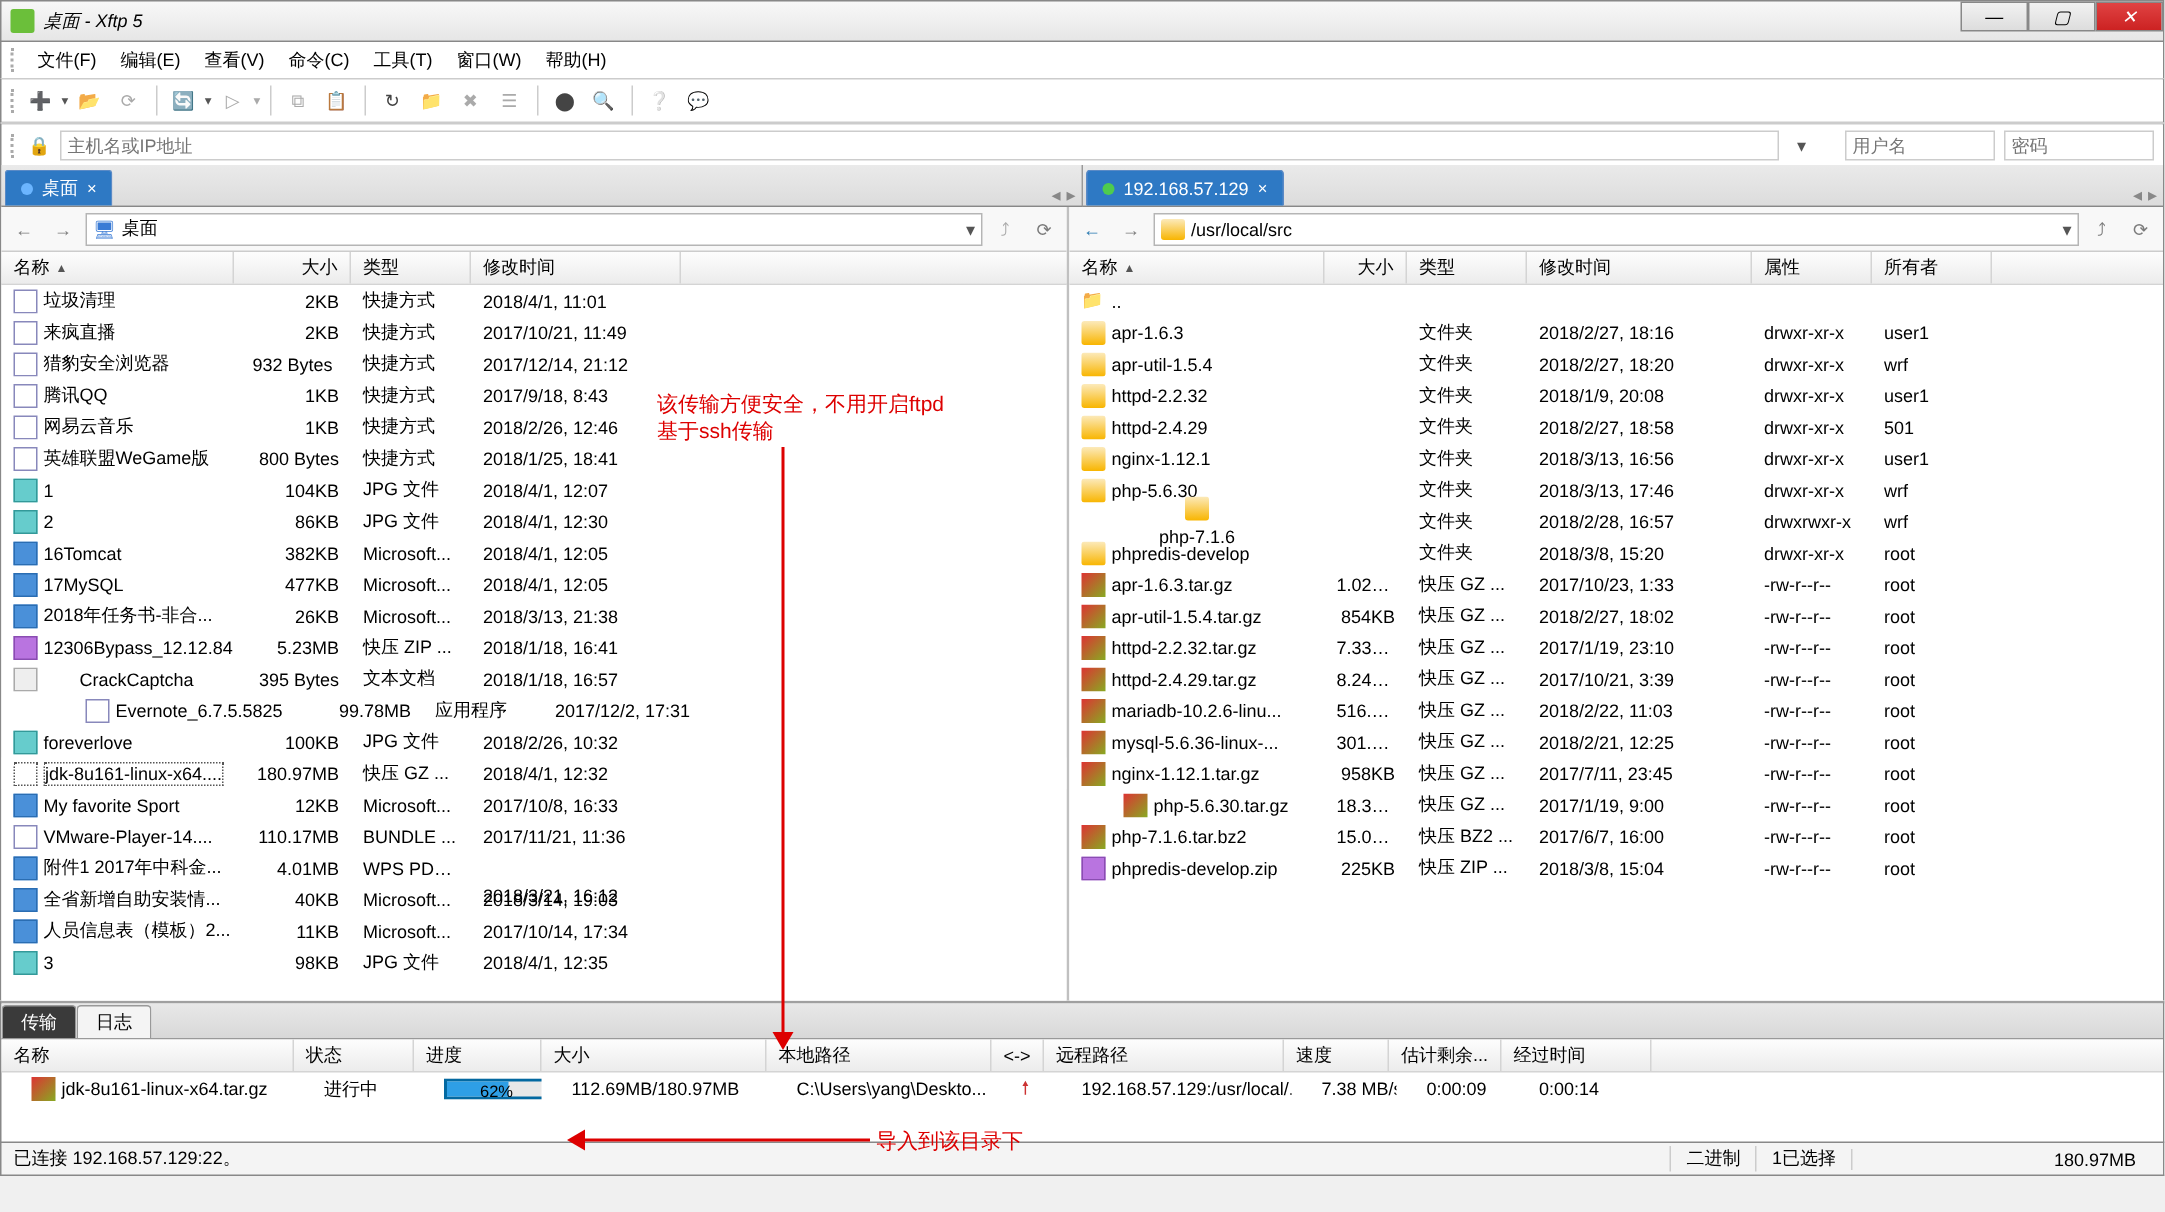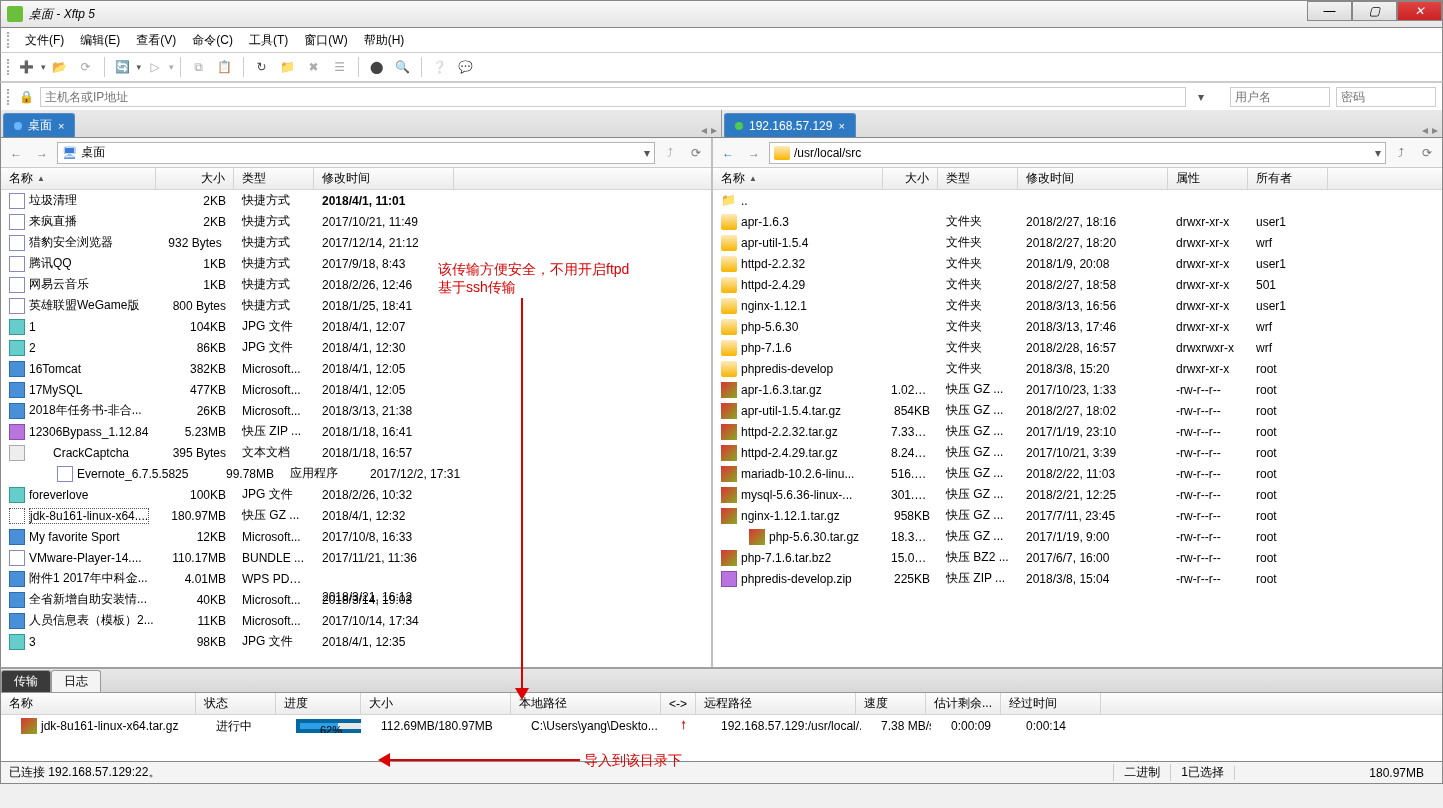--- a/index.html
+++ b/index.html
@@ -76,21 +76,21 @@
   
   .transfer{border:1px solid #888;border-top:2px solid #a0a0a0;background:#fff;}
   .ttabs{height:24px;background:linear-gradient(to bottom,#e8e8e8,#d8d8d8);display:flex;align-items:flex-end;border-bottom:1px solid #999;}
   .ttab{height:22px;padding:0 12px;display:flex;align-items:center;border:1px solid #999;border-bottom:none;background:#fff;border-radius:3px 3px 0 0;font-weight:normal;}
   .ttab.active{background:#3a3a3a;color:#fff;}
   .ttab.inactive{background:#f4f4f4;}
   .tcols{height:22px;display:flex;background:linear-gradient(to bottom,#fdfdfd,#ececec);border-bottom:1px solid #d4d4d4;}
   .tbody{height:46px;}
   .trow{display:flex;height:22px;align-items:center;}
   .tcell{padding:0 20px;overflow:hidden;white-space:nowrap;}
-  .progress{width:70px;height:14px;background:#e8e8e8;border:4px solid #0369a1;position:relative;}
+  .progress{width:70px;height:14px;background:#e8e8e8;border:2px solid #0369a1;position:relative;}
   .progress .bar{height:100%;background:#2e9fe6;}
   .progress .txt{position:absolute;inset:0;text-align:center;font-size:11px;line-height:14px;}
 
   
   .statusbar{height:22px;border:1px solid #888;border-top:none;background:#f4f4f4;display:flex;align-items:center;padding:0 8px;font-size:12px;}
   .statusbar .seg{padding:0 10px;border-left:1px solid #ccc;}
 
   
   .annot{position:absolute;color:#d00;font-size:14px;pointer-events:none;z-index:100;}
   .arrow-line{position:absolute;background:#d00;pointer-events:none;z-index:99;}
@@ -205,21 +205,21 @@
         <div class="col" style="width: 140px;">修改时间</div>
       </div>
     <div class="filelist" id="llist">
         <div class="row">
           <div class="cell name" style="width: 155px;">
             <span class="fi shortcut"></span>
             <span>垃圾清理</span>
           </div>
           <div class="cell" style="width: 78px; text-align: right;">2KB</div>
           <div class="cell" style="width: 80px;">快捷方式</div>
-          <div class="cell" style="width: 140px; font-weight: bold;">2018/4/1, 11:01</div>
+          <div class="cell" style="width: 140px;">2018/4/1, 11:01</div>
         </div>
         <div class="row">
           <div class="cell name" style="width: 155px;">
             <span class="fi shortcut"></span>
             <span>来疯直播</span>
           </div>
           <div class="cell" style="width: 78px; text-align: right;">2KB</div>
           <div class="cell" style="width: 80px;">快捷方式</div>
           <div class="cell" style="width: 140px;">2017/10/21, 11:49</div>
         </div>
@@ -300,21 +300,21 @@
             <span class="fi doc"></span>
             <span>2018年任务书-非合...</span>
           </div>
           <div class="cell" style="width: 78px; text-align: right;">26KB</div>
           <div class="cell" style="width: 80px;">Microsoft...</div>
           <div class="cell" style="width: 140px;">2018/3/13, 21:38</div>
         </div>
         <div class="row">
           <div class="cell name" style="width: 155px;">
             <span class="fi zip"></span>
-            <span>12306Bypass_1.12.84</span>
+            <span>12306Bypass_12.12.84</span>
           </div>
           <div class="cell" style="width: 78px; text-align: right;">5.23MB</div>
           <div class="cell" style="width: 80px;">快压 ZIP ...</div>
           <div class="cell" style="width: 140px;">2018/1/18, 16:41</div>
         </div>
         <div class="row">
           <div class="cell name" style="width: 155px; gap: 28px;">
             <span class="fi txt"></span>
             <span>CrackCaptcha</span>
           </div>
@@ -498,21 +498,21 @@
             <span class="fi folder"></span>
             <span>php-5.6.30</span>
           </div>
           <div class="cell" style="width: 55px; text-align: right;"></div>
           <div class="cell" style="width: 80px;">文件夹</div>
           <div class="cell" style="width: 150px;">2018/3/13, 17:46</div>
           <div class="cell" style="width: 80px;">drwxr-xr-x</div>
           <div class="cell" style="width: 80px;">wrf</div>
         </div>
         <div class="row">
-          <div class="cell name" style="width: 170px;">
+          <div class="cell name" style="width: 170px; flex-direction: column;">
             <span class="fi folder"></span>
             <span>php-7.1.6</span>
           </div>
           <div class="cell" style="width: 55px; text-align: right;"></div>
           <div class="cell" style="width: 80px;">文件夹</div>
           <div class="cell" style="width: 150px;">2018/2/28, 16:57</div>
           <div class="cell" style="width: 80px;">drwxrwxr-x</div>
           <div class="cell" style="width: 80px;">wrf</div>
         </div>
         <div class="row">

